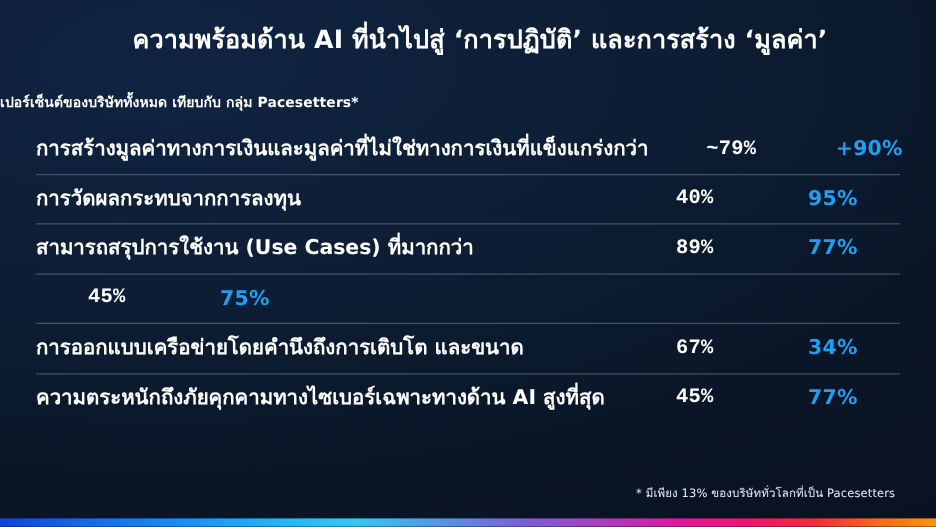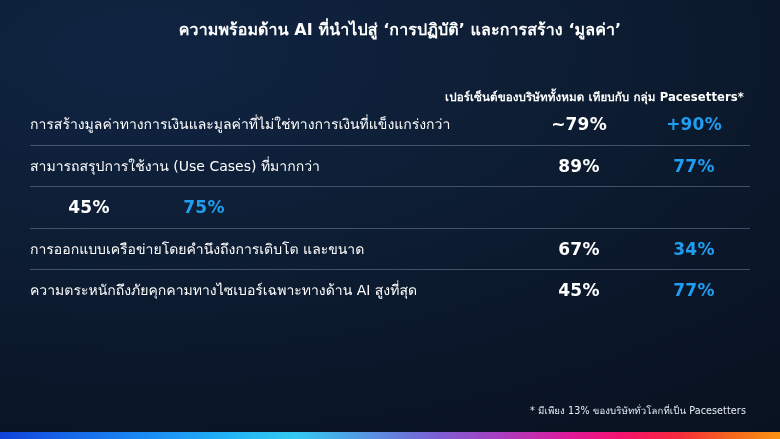--- a/index.html
+++ b/index.html
@@ -28,37 +28,37 @@
 
   
   .title-wrap {
     position: absolute;
     top: 20px;
     left: 0;
     width: 780px;
     text-align: center;
   }
   .title {
-    font-size: 16px;
+    font-size: 21px;
     font-weight: bold;
     letter-spacing: 0.1px;
     line-height: 1.25;
     color: #ffffff;
     margin-left: 20px;
   }
 
   
   .subheader-wrap {
     position: absolute;
-    top: 86px;
+    top: 74px;
     left: 0;
     width: 780px;
     padding-right: 36px;
     box-sizing: border-box;
-    text-align: right;
+    text-align: left;
   }
   .subheader {
     display: inline-block;
     font-size: 11.6px;
     font-weight: bold;
     color: #ffffff;
     letter-spacing: 0.1px;
   }
 
   
@@ -73,37 +73,38 @@
     display: flex;
     align-items: center;
     height: 40.5px;
     border-bottom: 1px solid rgba(190, 210, 235, 0.30);
   }
   .row:last-child {
     border-bottom: none;
   }
   .row-label {
     flex: 1 1 auto;
-    font-size: 14px;
-    font-weight: normal;
+    font-size: 17px;
+    font-weight: bold;
     color: #ffffff;
     line-height: 1.3;
     padding-right: 10px;
     white-space: nowrap;
   }
   .val {
     flex: 0 0 auto;
     text-align: center;
     font-size: 17px;
     font-weight: bold;
     letter-spacing: 0.2px;
   }
   .val-all {
     width: 118px;
     color: #ffffff;
+    font-family: Liberation Mono, monospace;
   }
   .val-pace {
     width: 112px;
     color: #1f9ef2;
   }
 
   
   .footnote-wrap {
     position: absolute;
     bottom: 21px;
@@ -158,20 +159,25 @@
   </div>
 
   <div class="table">
 
     <div class="row">
       <div class="row-label">การสร้างมูลค่าทางการเงินและมูลค่าที่ไม่ใช่ทางการเงินที่แข็งแกร่งกว่า</div>
       <div class="val val-all">~79%</div>
       <div class="val val-pace">+90%</div>
     </div>
 
+    <div class="row">
+      <div class="row-label">การวัดผลกระทบจากการลงทุน</div>
+      <div class="val val-all">40%</div>
+      <div class="val val-pace">95%</div>
+    </div>
 
     <div class="row">
       <div class="row-label">สามารถสรุปการใช้งาน (Use Cases) ที่มากกว่า</div>
       <div class="val val-all">89%</div>
       <div class="val val-pace">77%</div>
     </div>
 
 
     <div class="row">
       <div class="val val-all">45%</div>

